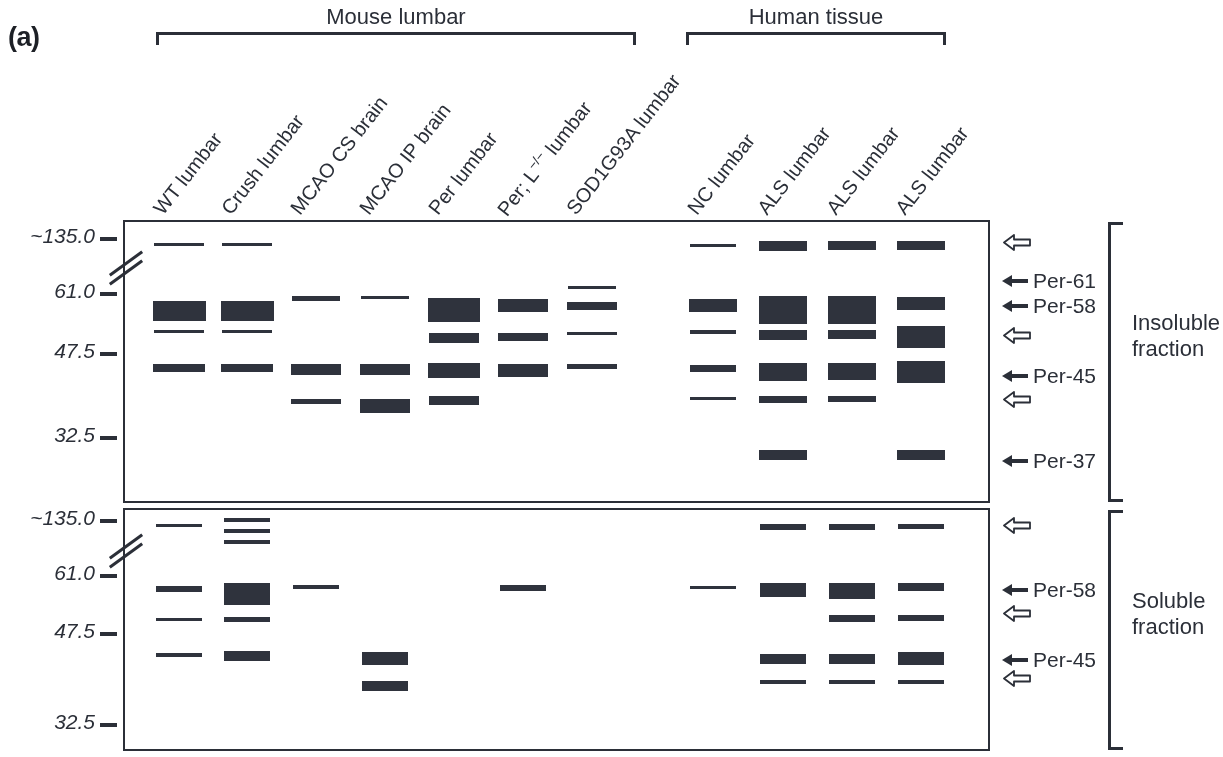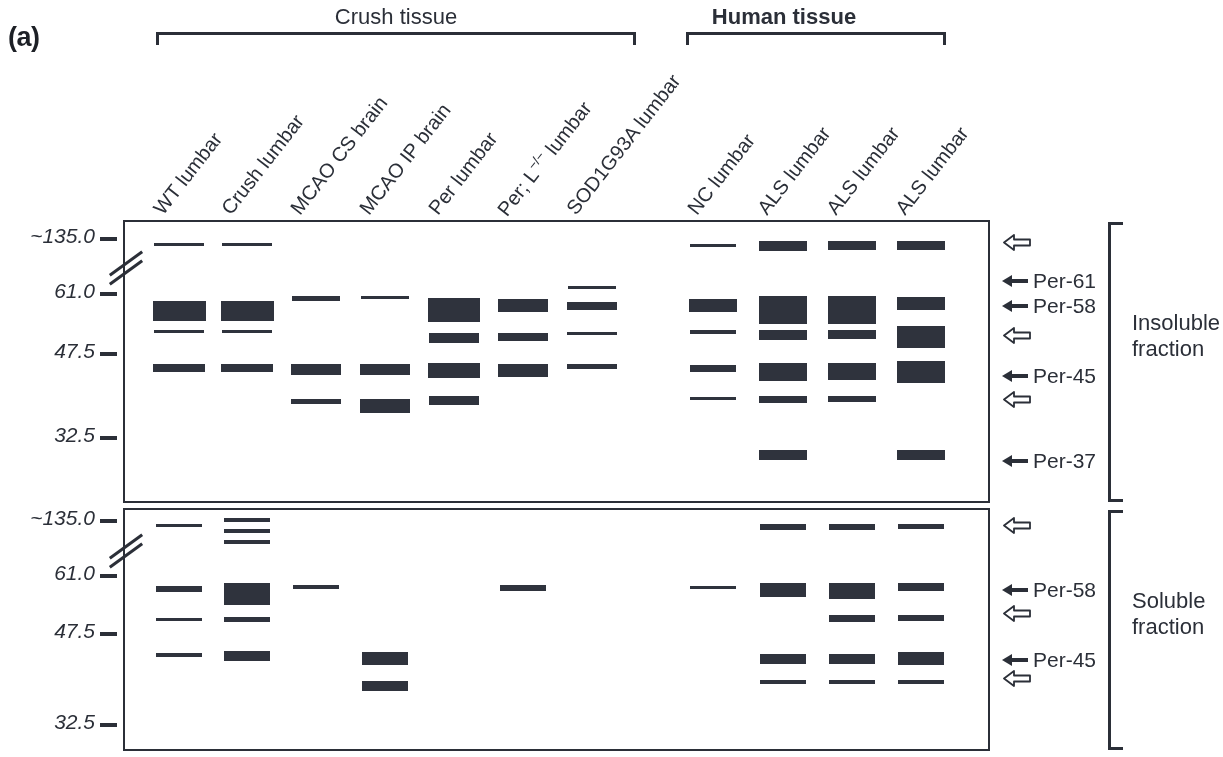--- a/index.html
+++ b/index.html
@@ -67,27 +67,27 @@
 <div id="stage">
 
   <div class="panel-label" style="left:8px;top:22px;">(a)</div>
 
   <div id="groups-layer">
       <div class="gbracket" style="left: 156px; top: 32px; width: 480px;">
         <div class="bar"></div>
         <div class="tickL"></div>
         <div class="tickR"></div>
       </div>
-      <div class="gtitle" style="left: 156px; top: 4px; width: 480px;">Crush tissue</div>
+      <div class="gtitle" style="left: 156px; top: 4px; width: 480px;">Mouse lumbar</div>
       <div class="gbracket" style="left: 686px; top: 32px; width: 260px;">
         <div class="bar"></div>
         <div class="tickL"></div>
         <div class="tickR"></div>
       </div>
-      <div class="gtitle" style="left: 654px; top: 4px; width: 260px; font-weight: bold;">Human tissue</div>
+      <div class="gtitle" style="left: 686px; top: 4px; width: 260px;">Human tissue</div>
     </div>
 
   <div id="lanes-layer">
       <div class="lane-label" style="left: 167px; top: 196px;">WT lumbar</div>
       <div class="lane-label" style="left: 235px; top: 196px;">Crush lumbar</div>
       <div class="lane-label" style="left: 304px; top: 196px;">MCAO CS brain</div>
       <div class="lane-label" style="left: 373px; top: 196px;">MCAO IP brain</div>
       <div class="lane-label" style="left: 442px; top: 196px;">Per lumbar</div>
       <div class="lane-label" style="left: 511px; top: 196px;">Per; L<sup style="font-size:13px;">−/−</sup> lumbar</div>
       <div class="lane-label" style="left: 580px; top: 196px;">SOD1G93A lumbar</div>

